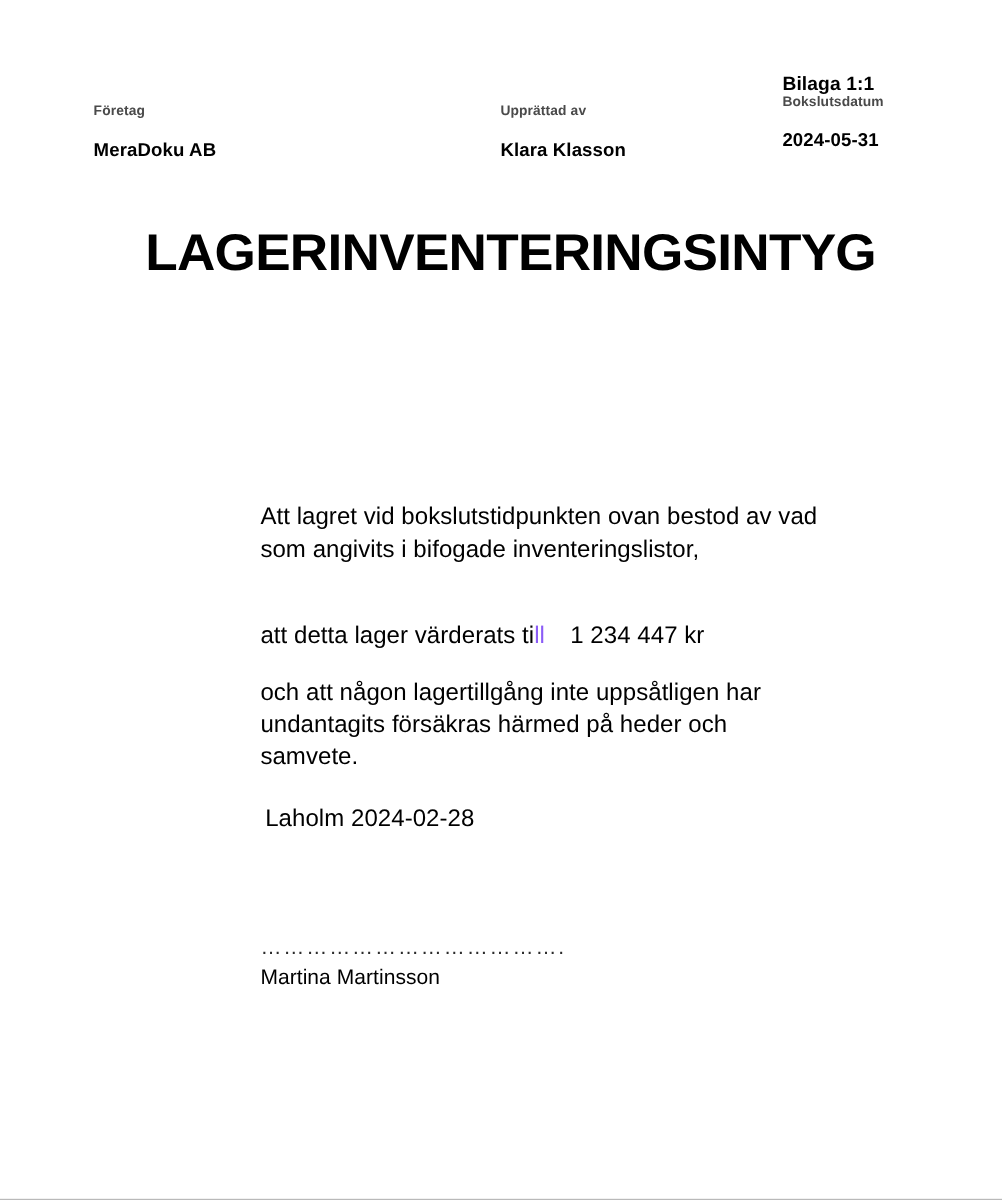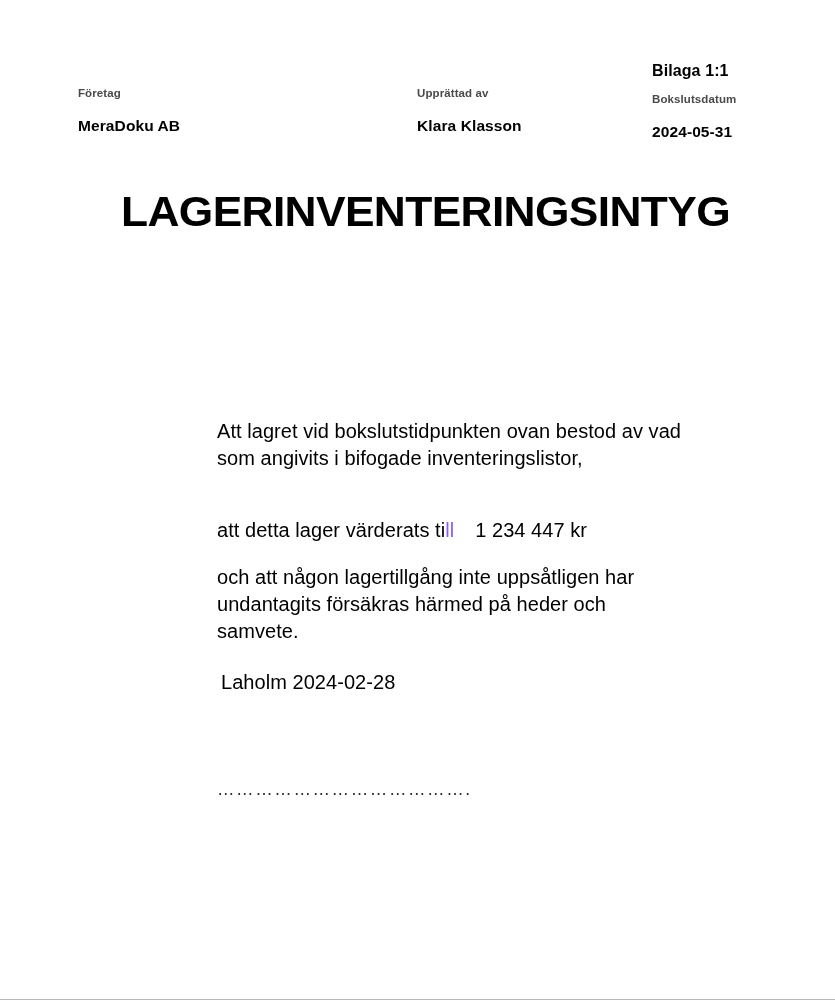--- a/index.html
+++ b/index.html
@@ -63,21 +63,21 @@
     font-size: 15.5px;
     font-weight: bold;
     color: #000;
     letter-spacing: 0.1px;
     white-space: nowrap;
     line-height: 20px;
     margin-top: 16px;
   }
   .hcol-company .hlabel,
   .hcol-author  .hlabel { margin-top: 24px; }
-  .hcol-date    .hlabel { margin-top: 30px; }
+  .hcol-date    .hlabel { margin-top: 16px; }
 
   
   .doc-title {
     position: absolute;
     top: 158px;
     left: 121px;
     font-size: 43px;
     font-weight: bold;
     letter-spacing: -0.6px;
     line-height: 48px;
@@ -187,15 +187,16 @@
       <span>att detta lager värderats ti</span><span class="clipped-l">ll</span><span class="amount">1 234 447 kr</span>
     </p>
 
     <p class="para para-oath">och att någon lagertillgång inte uppsåtligen har undantagits försäkras härmed på heder och samvete.</p>
 
     <p class="para para-place">Laholm 2024-02-28</p>
   </div>
 
   <div class="signature">
     <div class="sig-rule">………………………………….</div>
+    <div class="sig-name">Martina Martinsson</div>
   </div>
 
 </div>
 
 </body></html>

